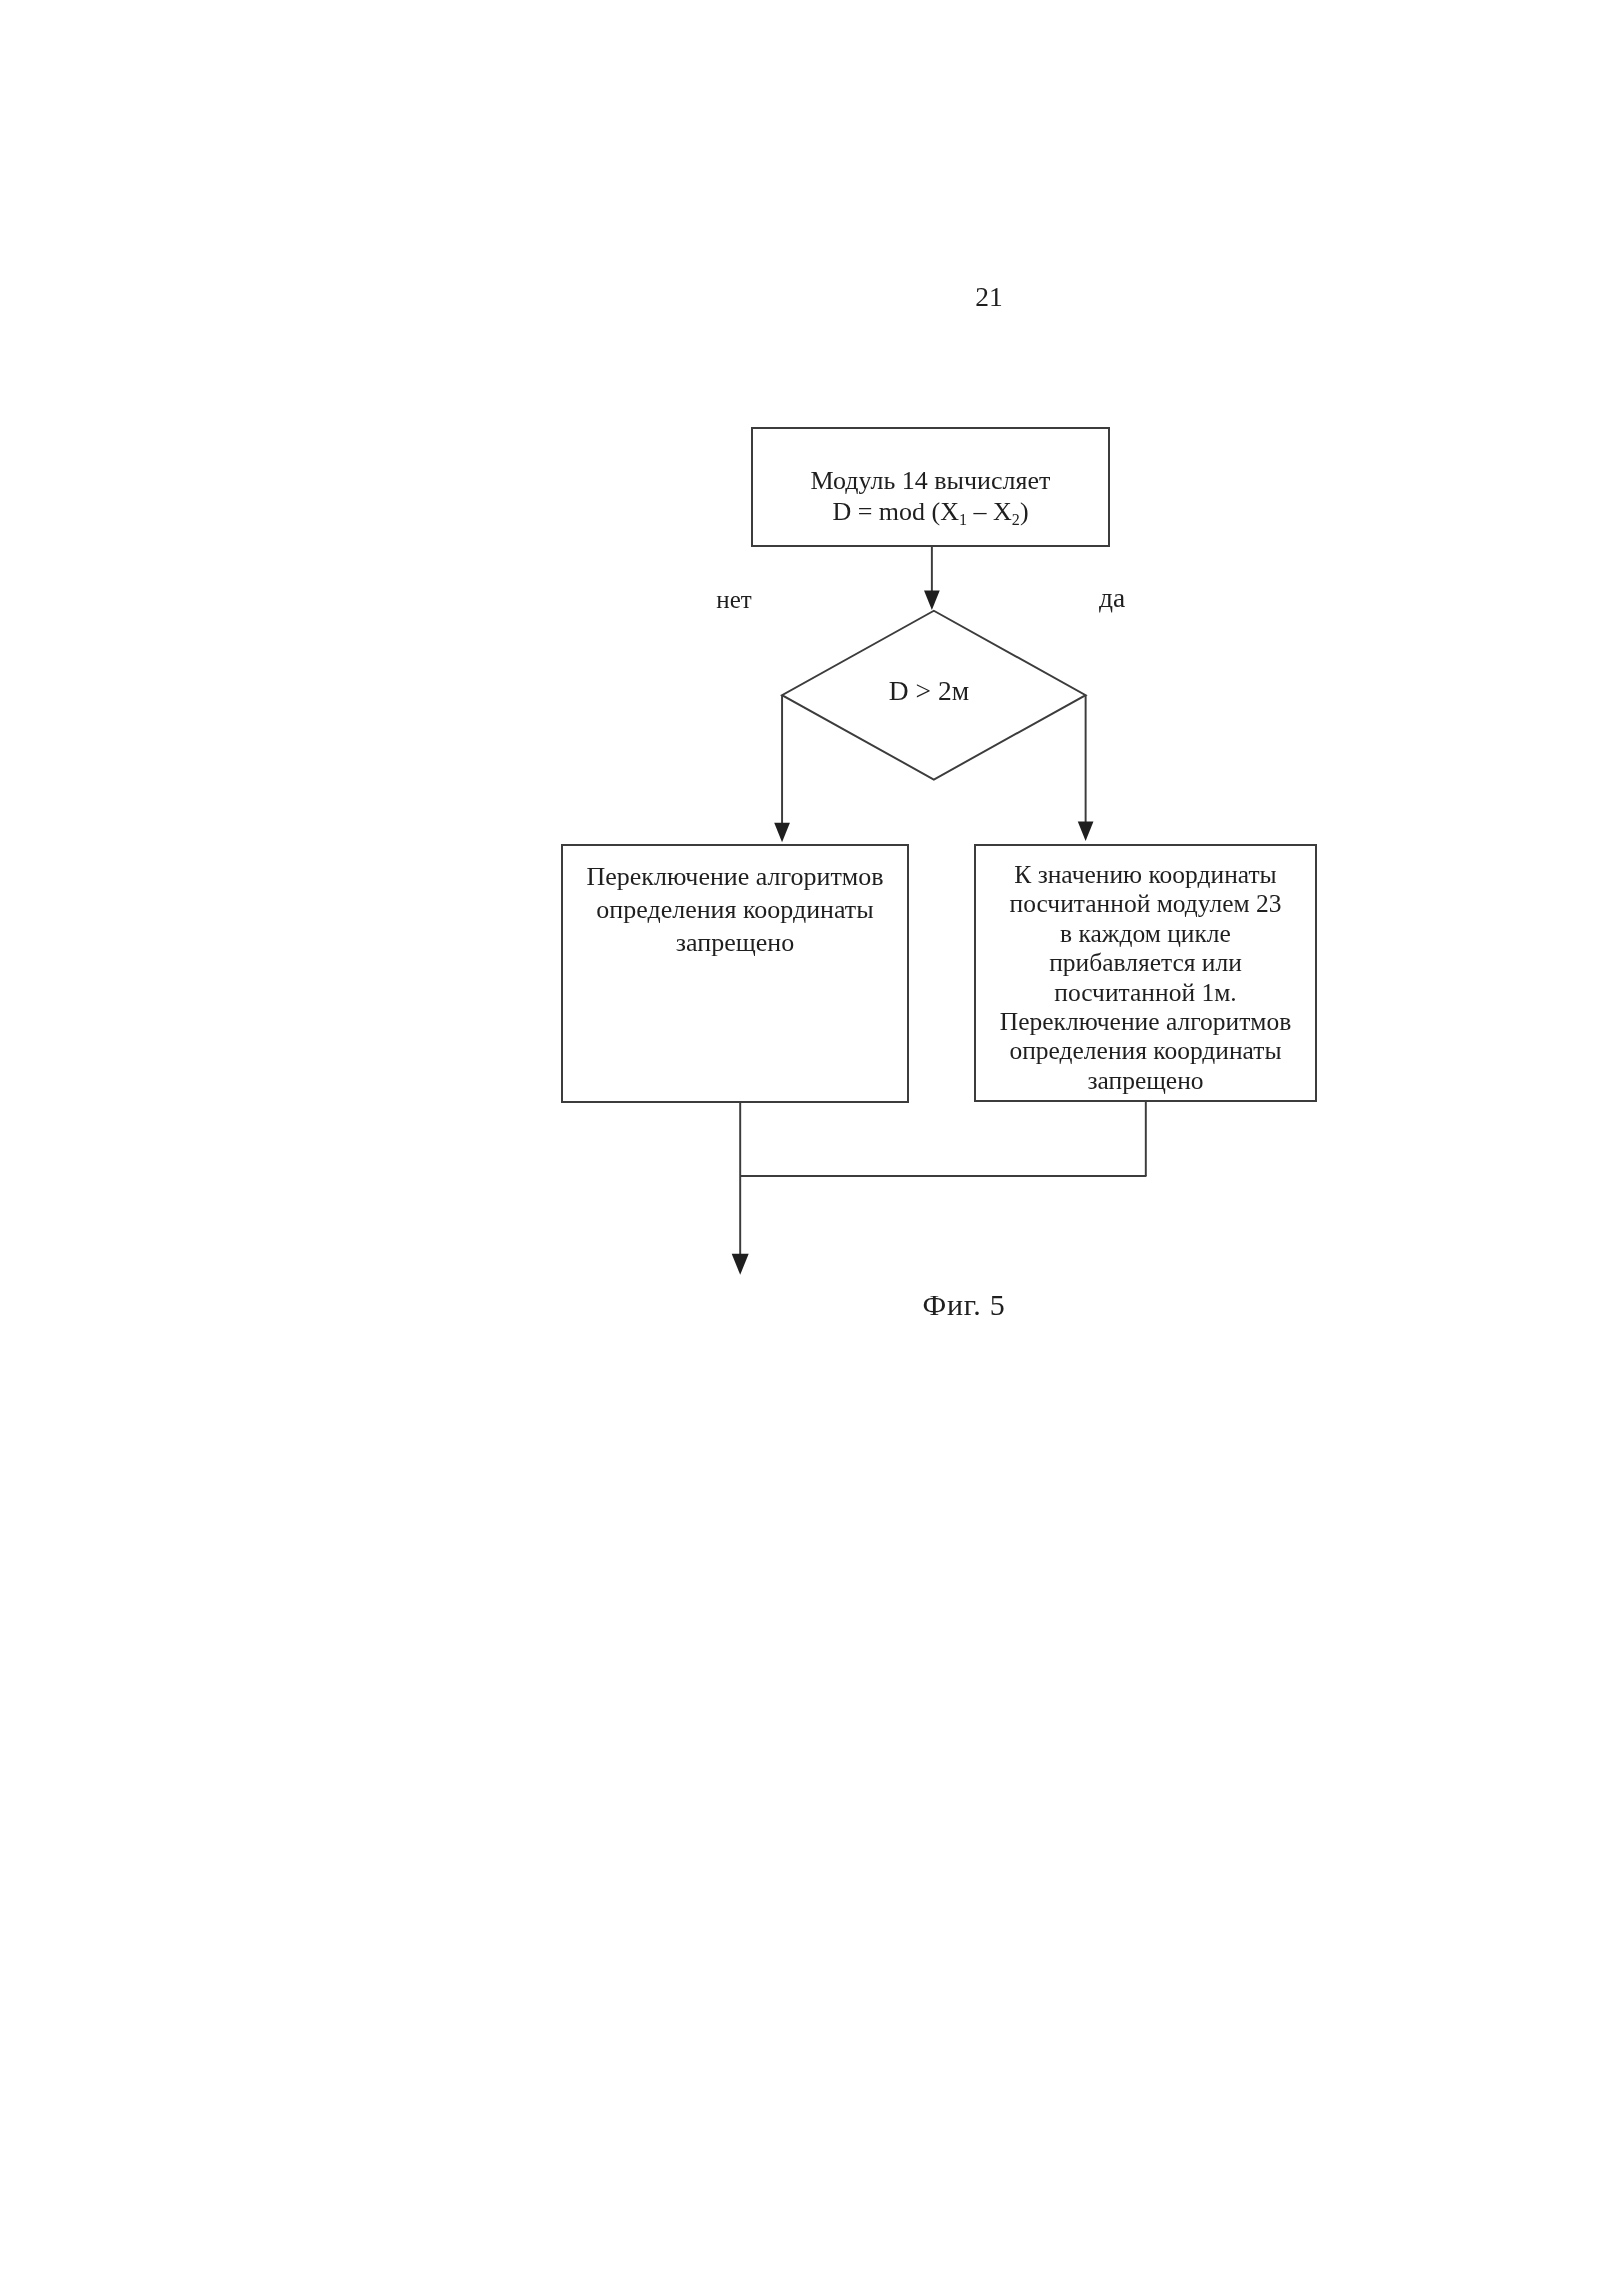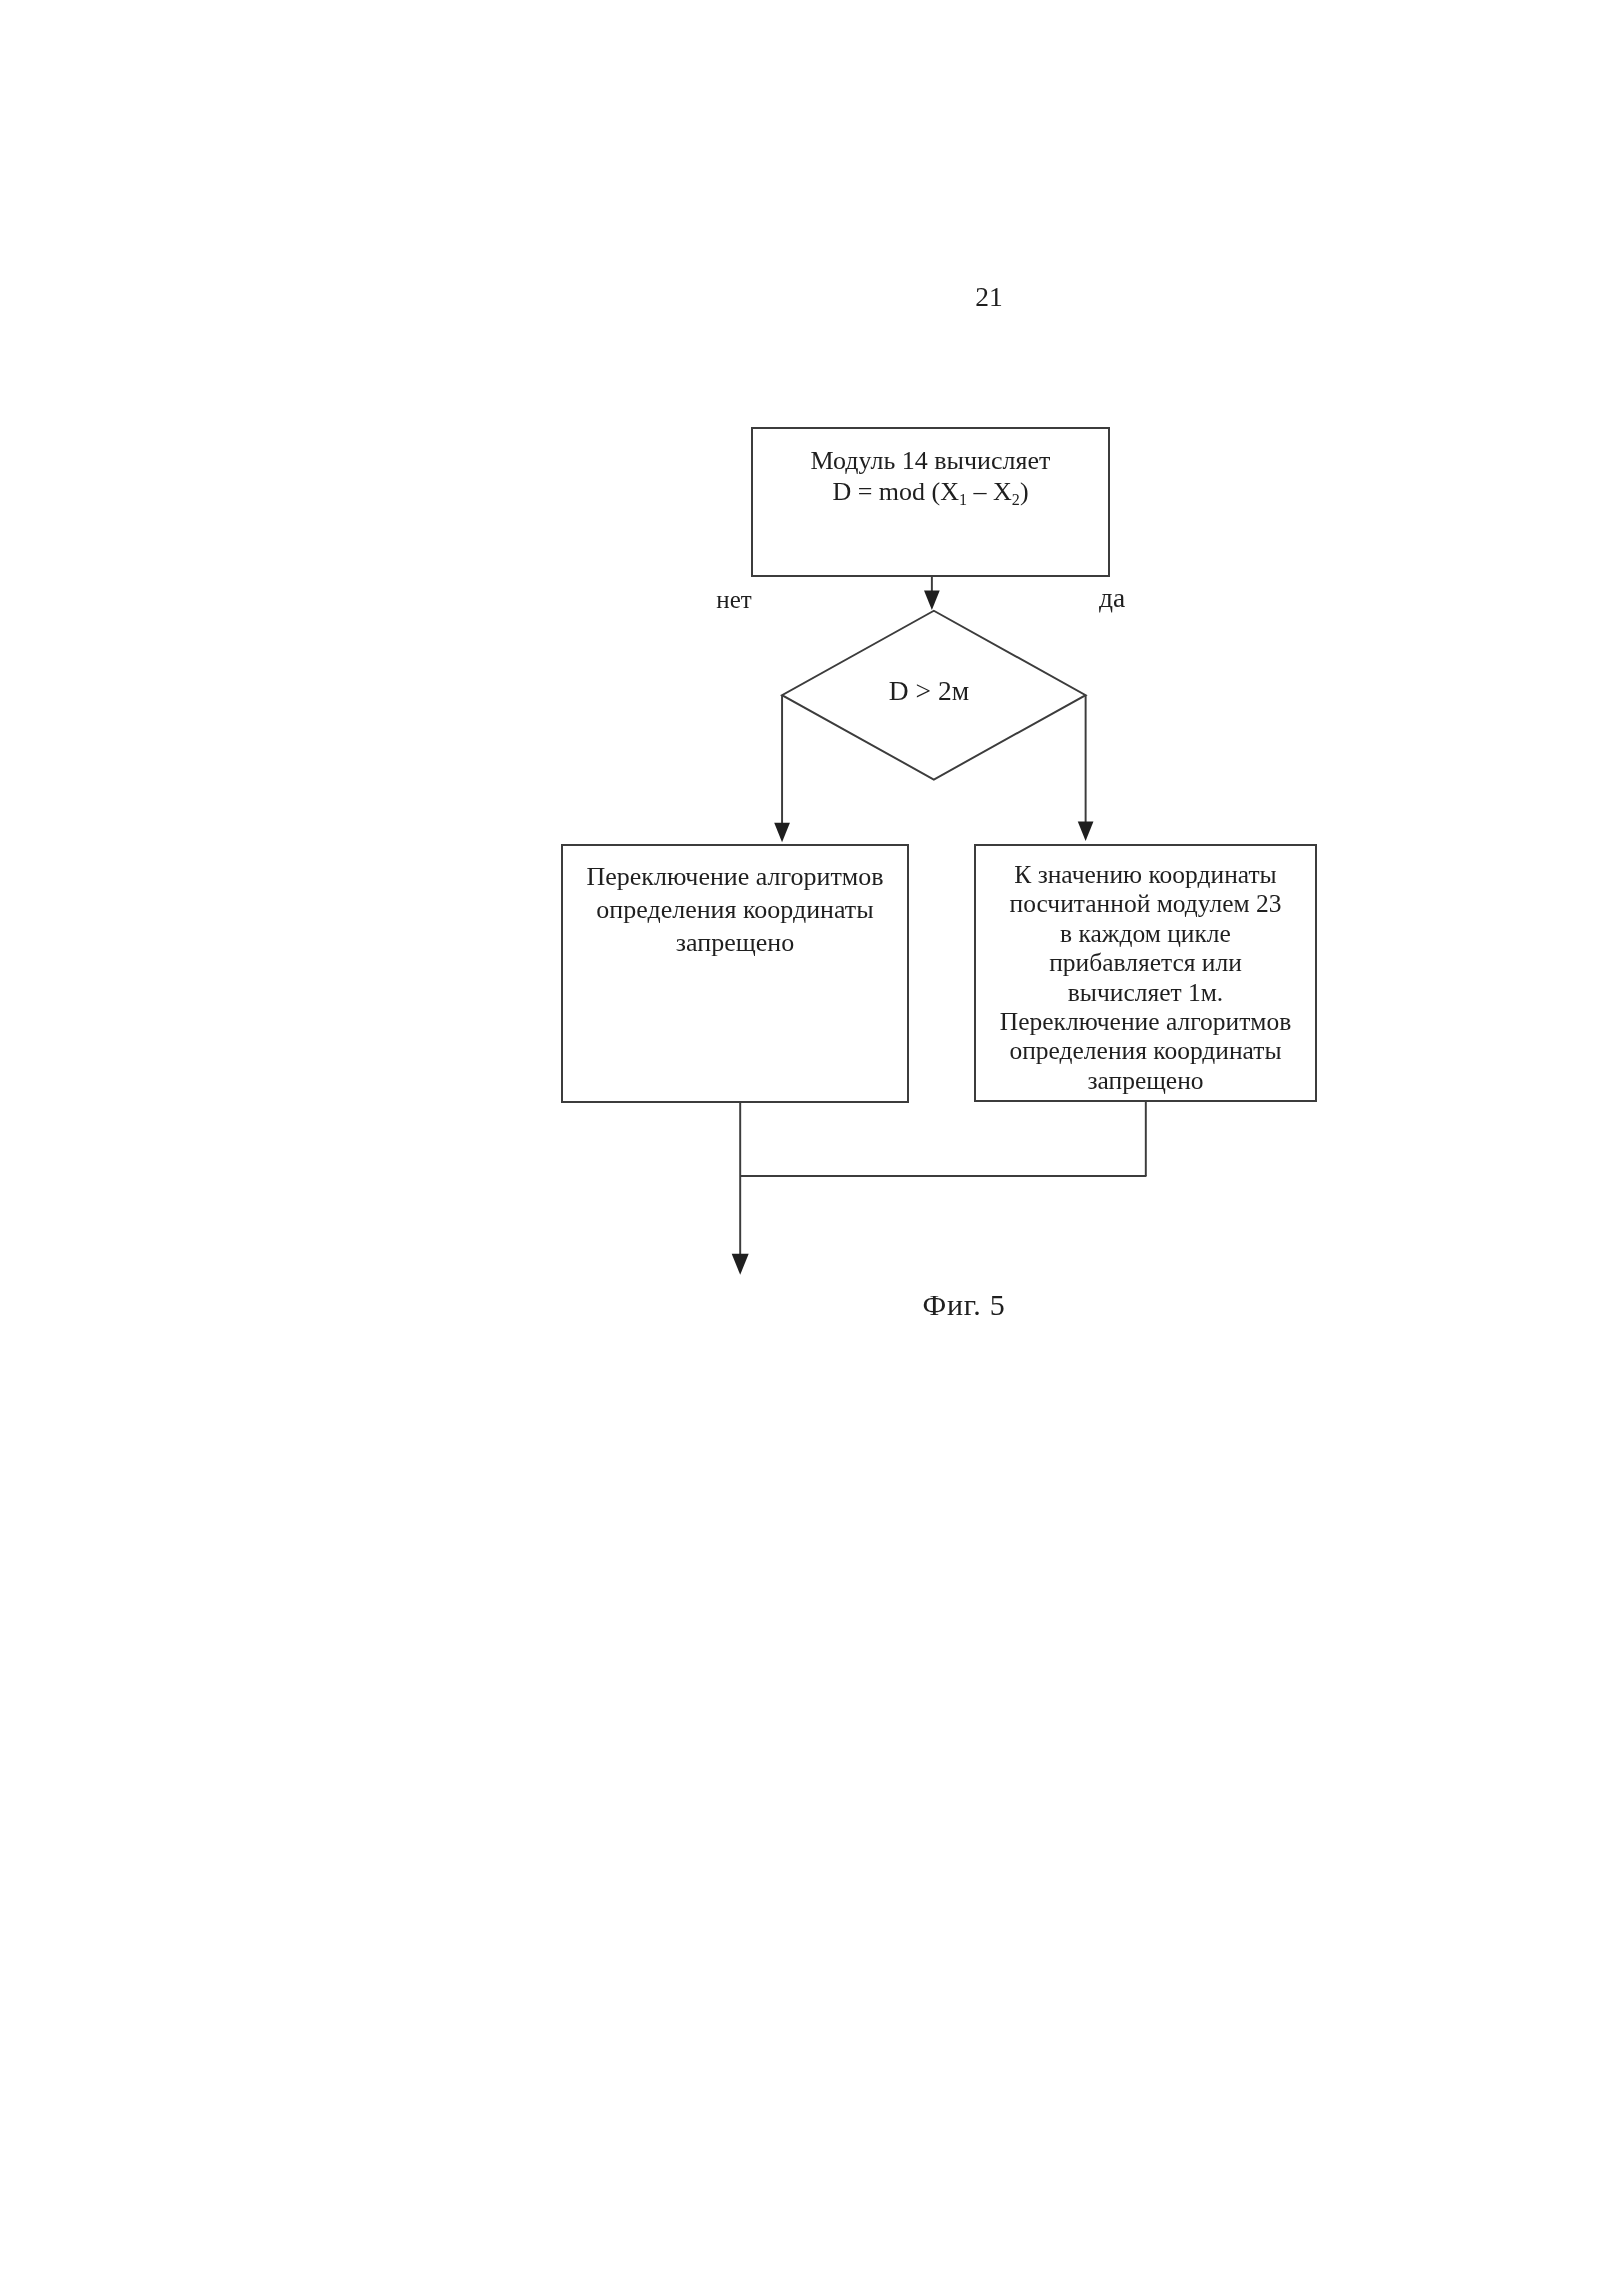--- a/index.html
+++ b/index.html
@@ -43,22 +43,22 @@
     position: absolute;
     box-sizing: border-box;
     border: 2.6px solid var(--line, #3c3c3c);
     background: var(--paper, #ffffff);
     text-align: center;
   }
   .process-box {
     left: 751px;
     top: 390px;
     width: 359px;
-    height: 150px;
-    padding-top: 16px;
+    height: 120px;
+    padding-top: 36px;
     font-size: 26px;
     line-height: 31px;
   }
   .left-box {
     left: 561px;
     top: 807px;
     width: 348px;
     height: 259px;
     padding-top: 14.4px;
     font-size: 26px;
@@ -151,21 +151,21 @@
     <div>Переключение алгоритмов</div>
     <div>определения координаты</div>
     <div>запрещено</div>
   </div>
 
   <div class="box right-box">
     <div>К значению координаты</div>
     <div>посчитанной модулем 23</div>
     <div>в каждом цикле</div>
     <div>прибавляется или</div>
-    <div>вычисляет 1м.</div>
+    <div>посчитанной 1м.</div>
     <div>Переключение алгоритмов</div>
     <div>определения координаты</div>
     <div>запрещено</div>
   </div>
 
   <div class="label figure-caption">Фиг. 5</div>
 
 </div>
 
 

